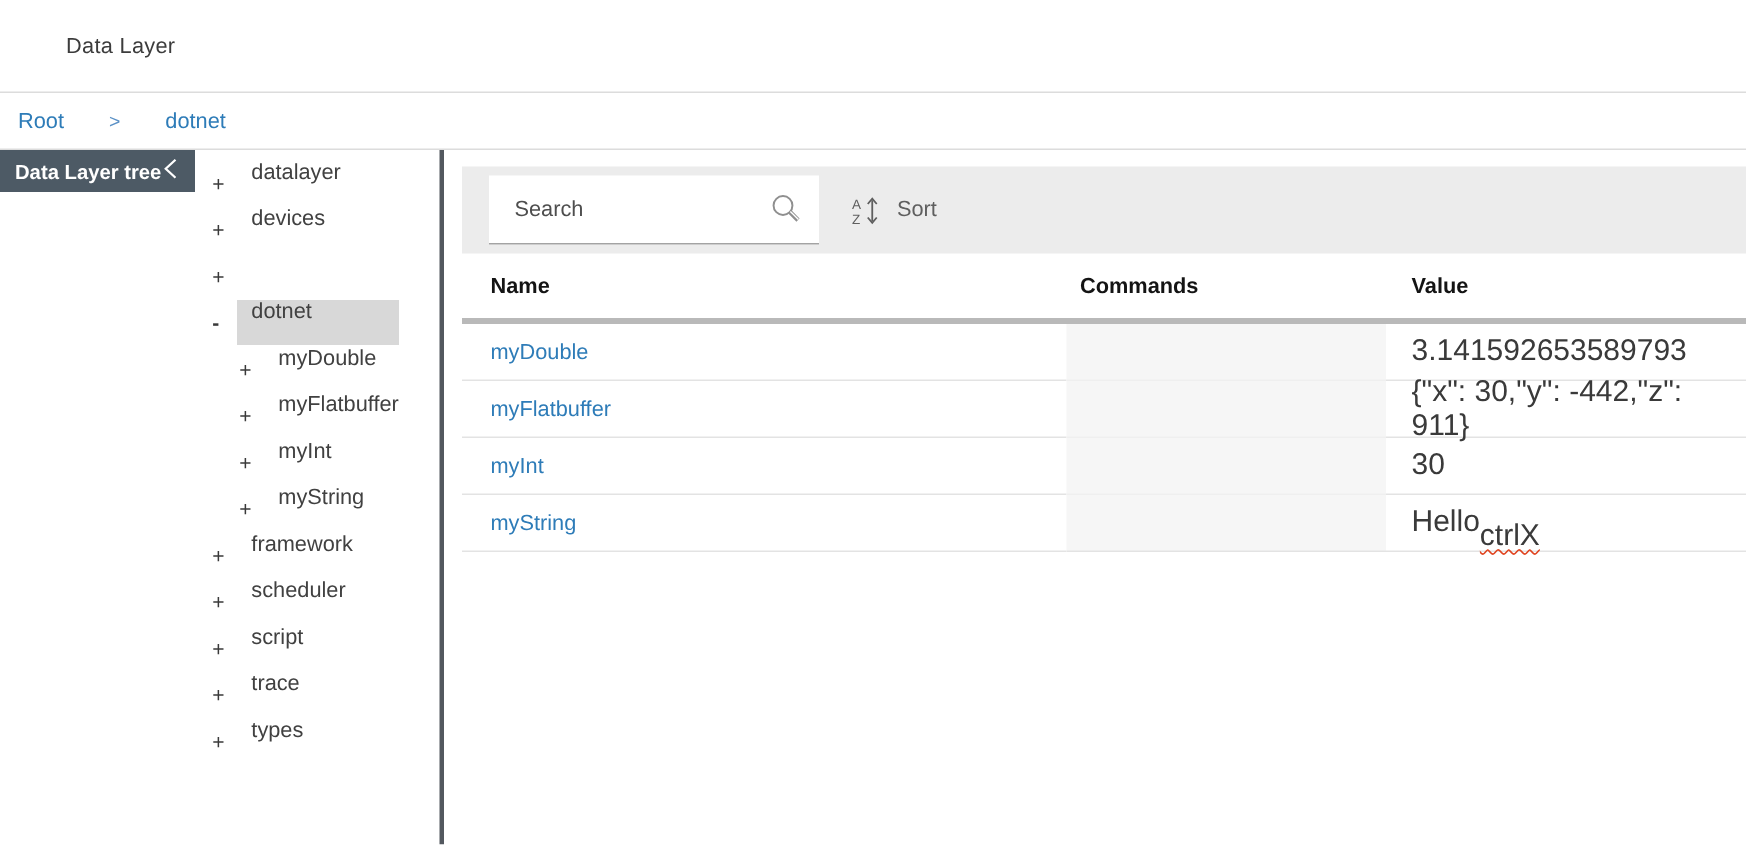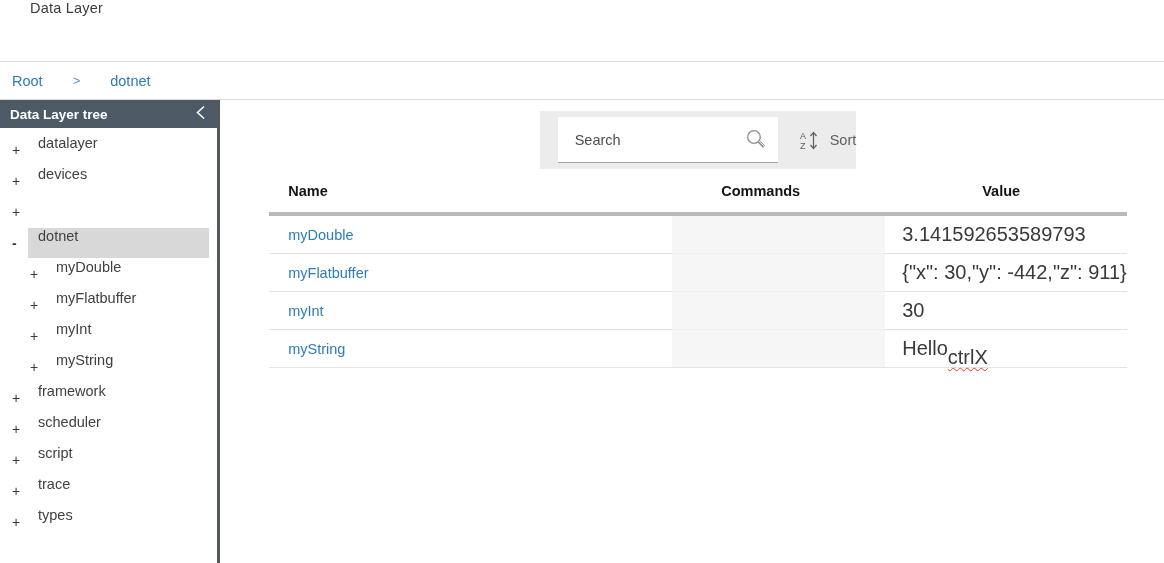--- a/index.html
+++ b/index.html
@@ -5,53 +5,53 @@
   * { margin:0; padding:0; box-sizing:border-box; }
   html,body { width:1164px; height:563px; }
   body {
     font-family:"Liberation Sans", sans-serif;
     background:#ffffff;
     overflow:hidden;
     color:#3e3e3e;
   }
 
   
-  .app-header { height:62px; display:flex; padding-left:30px; border-bottom:1px solid #dcdcdc; }
+  .app-header { height:62px; display:flex; align-items:center; padding-left:44px; border-bottom:1px solid #dcdcdc; }
   .app-title { font-size:14.5px; color:#3c3c3c; letter-spacing:.2px; }
 
   
   .breadcrumb { height:38px; display:flex; align-items:center; gap:30px; padding-left:12px; border-bottom:1px solid #dcdcdc; font-size:14.5px; }
   .crumb { color:var(--link-blue,#2e7cb8); cursor:pointer; }
   .crumb-sep { color:#5b91c6; font-size:13px; padding-bottom:1px; }
 
   .content { display:flex; height:463px; }
 
   
-  .sidebar { width:220px; flex-shrink:0; border-right:3px solid #53585f; display:flex; flex-direction:column; background:#fff; }
+  .sidebar { width:296px; flex-shrink:0; border-right:3px solid #53585f; display:flex; flex-direction:row; background:#fff; }
   .tree-header { height:28px; background:var(--tree-header-bg,#4d5a65); color:#fff; display:flex; align-items:center; justify-content:space-between; padding:0 11px 0 10px; font-size:13.5px; font-weight:bold; }
   .collapse-btn { background:none; border:none; cursor:pointer; display:flex; align-items:center; padding:0; }
   .tree { list-style:none; padding-top:6px; }
   .tree-item { height:31px; display:flex; align-items:center; padding-left:12px; font-size:14.5px; color:#414141; cursor:pointer; }
   .tree-item.child { padding-left:30px; }
   .exp { width:16px; flex-shrink:0; font-size:14px; color:#3a3a3a; }
   .tree-item.selected .exp { font-weight:bold; }
   .hl { flex:1; margin-right:8px; height:30px; display:flex; align-items:flex-start; padding-left:10px; }
   .tree-item.selected .hl { background:var(--selected-bg,#d8d8d8); }
 
   
-  .main { flex:1; padding-left:12px; display:flex; flex-direction:column; min-width:0;align-items:center; }
+  .main { flex:1; padding-left:12px; display:flex; flex-direction:column; min-width:0; }
   .toolbar { margin-top:11px; height:58px; background:var(--toolbar-bg,#ececec); display:flex; align-items:center; flex-shrink:0; }
   .search-box { margin-left:18px; width:220px; height:46px; background:#fff; border-bottom:1px solid #a3a3a3; display:flex; align-items:center; }
   .search-input { flex:1; min-width:0; border:none; outline:none; padding-left:17px; font-size:14.5px; font-family:inherit; color:#333; background:transparent; height:100%; }
   .search-input::placeholder { color:#4e4e4e; opacity:1; }
   .search-icon { margin-right:9px; flex-shrink:0; display:flex; }
   .sort-btn { margin-left:21px; display:flex; align-items:center; gap:9px; color:#5f5f5f; font-size:14.5px; cursor:pointer; background:none; border:none; font-family:inherit; }
 
   
-  .grid-header { display:flex; height:47px; align-items:center; border-bottom:4px solid #b9b9b9; font-weight:bold; font-size:14.5px; color:#141414; flex-shrink:0;gap:40px; }
+  .grid-header { display:flex; height:47px; align-items:center; border-bottom:4px solid #b9b9b9; font-weight:bold; font-size:14.5px; color:#141414; flex-shrink:0; }
   .col-name { width:403px; padding-left:19px; }
   .col-commands { width:213px; padding-left:9px; }
   .col-value { flex:1; padding-left:17px; }
   .grid-row { display:flex; height:38px; flex-shrink:0; }
   .cell { display:flex; align-items:center; }
   .cell-name { width:403px; padding-left:19px; border-bottom:1px solid #e3e3e3; }
   .cell-commands { width:213px; padding-left:9px; background:#f6f6f6; border-bottom:1px solid #efefef; }
   .grid-row:last-child .cell-commands { border-bottom-color:#e3e3e3; }
   .cell-value { flex:1; padding-left:17px; border-bottom:1px solid #e3e3e3; font-size:20px; color:#3a3a3a; }
   .name-link { color:var(--link-blue,#2e7cb8); font-size:14.5px; text-decoration:none; cursor:pointer; }

